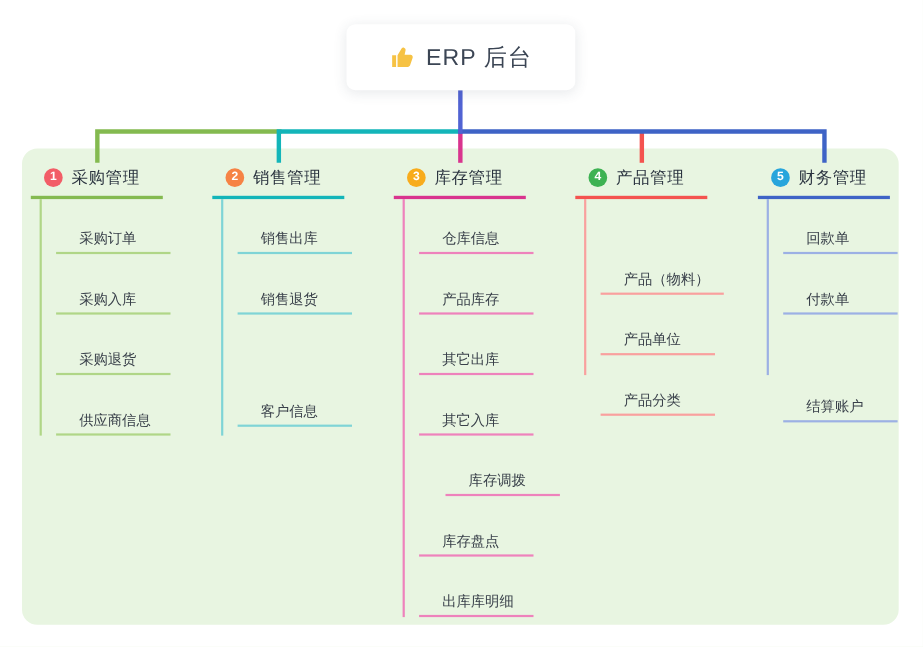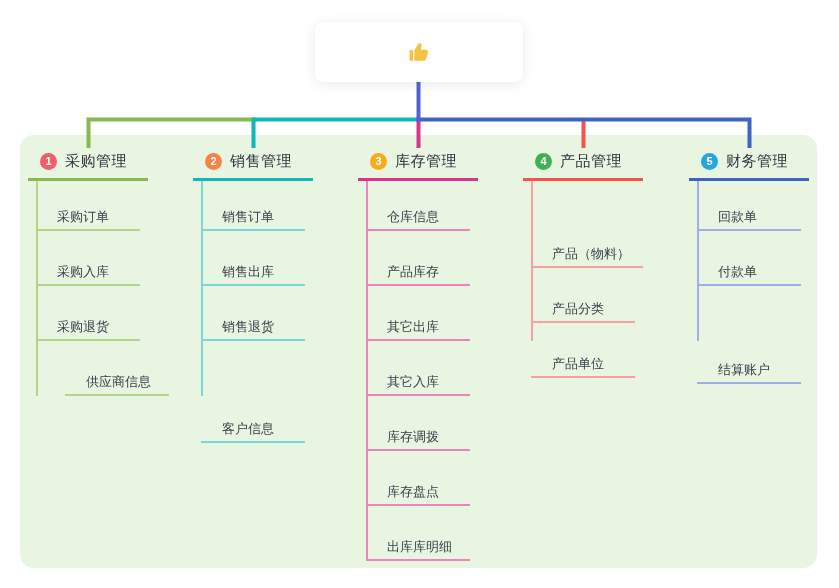--- a/index.html
+++ b/index.html
@@ -28,21 +28,21 @@
   
   .branch{position:absolute;top:150px;width:150px;z-index:2;}
   .hdr{display:flex;align-items:center;gap:8px;padding-left:12px;height:22px;cursor:default;}
   .badge{
     width:17px;height:17px;border-radius:50%;flex:0 0 17px;
     color:#fff;font-size:11px;font-weight:bold;line-height:17px;text-align:center;
   }
   .hdr-label{font-size:15px;font-weight:500;color:#2b3440;letter-spacing:0.5px;white-space:nowrap;}
   .hdr-line{width:120px;height:3px;margin-top:6px;}
   .vline{position:absolute;left:8px;top:31px;width:2px;}
-  .children{position:absolute;left:8px;top:31px;}
+  .children{position:absolute;left:23px;top:31px;}
   .row{
     width:max-content;min-width:70px;
     padding:32px 13px 4px 21px;
     font-size:13px;line-height:17px;color:#39404a;white-space:nowrap;
     border-bottom:2px solid transparent;
     cursor:default;
   }
   .row:first-child{padding-top:27px;}
 </style>
 </head>
@@ -59,81 +59,81 @@
   <polyline points="418.5,82 418.5,121.5" fill="none" stroke-width="4" stroke="#5163d3"></polyline>
 </svg>
 
 <div class="root-node">
   <span style="display:flex;">
     <svg width="24" height="24" viewBox="0 0 24 24">
       <path d="M2.5 10.2h3.6v10.6H2.5z" fill="#f6c244"></path>
       <path d="M7.4 20.8h9.3c1 0 1.9-.65 2.2-1.6l2.25-6.7c.45-1.35-.55-2.75-2-2.75h-5.3l.85-4.05c.22-1.05-.4-2.1-1.43-2.4-.85-.25-1.75.1-2.2.85L7.4 10.2z" fill="#f6c244"></path>
     </svg>
   </span>
+  <span>ERP 后台</span>
 </div>
 
 <div class="branch" style="left:28px;">
   <div class="hdr">
     <span class="badge" style="background-color: rgb(242, 93, 103);">1</span>
     <span class="hdr-label">采购管理</span>
   </div>
   <div class="hdr-line" style="background-color: rgb(132, 186, 80);"></div>
   <div class="vline" style="height: 215px; background-color: rgb(176, 214, 135);"></div>
   <div class="children">
     <div class="row" style="border-bottom-color: rgb(176, 214, 135);">采购订单</div>
     <div class="row" style="border-bottom-color: rgb(176, 214, 135);">采购入库</div>
     <div class="row" style="border-bottom-color: rgb(176, 214, 135);">采购退货</div>
-    <div class="row" style="border-bottom-color: rgb(176, 214, 135); margin-left: 29px;">供应商信息</div>
+    <div class="row" style="border-bottom-color: rgb(176, 214, 135);">供应商信息</div>
   </div>
 </div>
 
 <div class="branch" style="left:193px;">
   <div class="hdr">
     <span class="badge" style="background-color: rgb(246, 131, 69);">2</span>
     <span class="hdr-label">销售管理</span>
   </div>
   <div class="hdr-line" style="background-color: rgb(19, 181, 185);"></div>
   <div class="vline" style="height: 215px; background-color: rgb(127, 212, 214);"></div>
   <div class="children">
-    <div class="row" style="border-bottom-color: rgb(127, 212, 214);">销售订单</div>
     <div class="row" style="border-bottom-color: rgb(127, 212, 214);">销售出库</div>
     <div class="row" style="border-bottom-color: rgb(127, 212, 214);">销售退货</div>
     <div class="row" style="border-bottom-color: rgb(127, 212, 214); margin-top: 47px;">客户信息</div>
   </div>
 </div>
 
 <div class="branch" style="left:358px;">
   <div class="hdr">
     <span class="badge" style="background-color: rgb(248, 172, 28);">3</span>
     <span class="hdr-label">库存管理</span>
   </div>
   <div class="hdr-line" style="background-color: rgb(217, 52, 142);"></div>
   <div class="vline" style="height: 380px; background-color: rgb(238, 130, 188);"></div>
   <div class="children">
     <div class="row" style="border-bottom-color: rgb(238, 130, 188);">仓库信息</div>
     <div class="row" style="border-bottom-color: rgb(238, 130, 188);">产品库存</div>
     <div class="row" style="border-bottom-color: rgb(238, 130, 188);">其它出库</div>
     <div class="row" style="border-bottom-color: rgb(238, 130, 188);">其它入库</div>
-    <div class="row" style="border-bottom-color: rgb(238, 130, 188);">库存调拨</div>
+    <div class="row" style="border-bottom-color: rgb(238, 130, 188); margin-left: 24px;">库存调拨</div>
     <div class="row" style="border-bottom-color: rgb(238, 130, 188);">库存盘点</div>
     <div class="row" style="border-bottom-color: rgb(238, 130, 188); font-family: Liberation Serif, serif;">出库库明细</div>
   </div>
 </div>
 
 <div class="branch" style="left:523px;">
   <div class="hdr">
     <span class="badge" style="background-color: rgb(62, 178, 83);">4</span>
     <span class="hdr-label">产品管理</span>
   </div>
   <div class="hdr-line" style="background-color: rgb(244, 83, 79);"></div>
   <div class="vline" style="height: 160px; background-color: rgb(249, 160, 158);"></div>
   <div class="children">
     <div class="row" style="border-bottom-color: rgb(249, 160, 158); margin-top: 37px;">产品（物料）</div>
+    <div class="row" style="border-bottom-color: rgb(249, 160, 158);">产品单位</div>
     <div class="row" style="border-bottom-color: rgb(249, 160, 158);">产品分类</div>
-    <div class="row" style="border-bottom-color: rgb(249, 160, 158);">产品单位</div>
   </div>
 </div>
 
 <div class="branch" style="left:689px;">
   <div class="hdr">
     <span class="badge" style="background-color: rgb(39, 165, 220);">5</span>
     <span class="hdr-label">财务管理</span>
   </div>
   <div class="hdr-line" style="background-color: rgb(62, 99, 198);"></div>
   <div class="vline" style="height: 160px; background-color: rgb(156, 176, 228);"></div>

